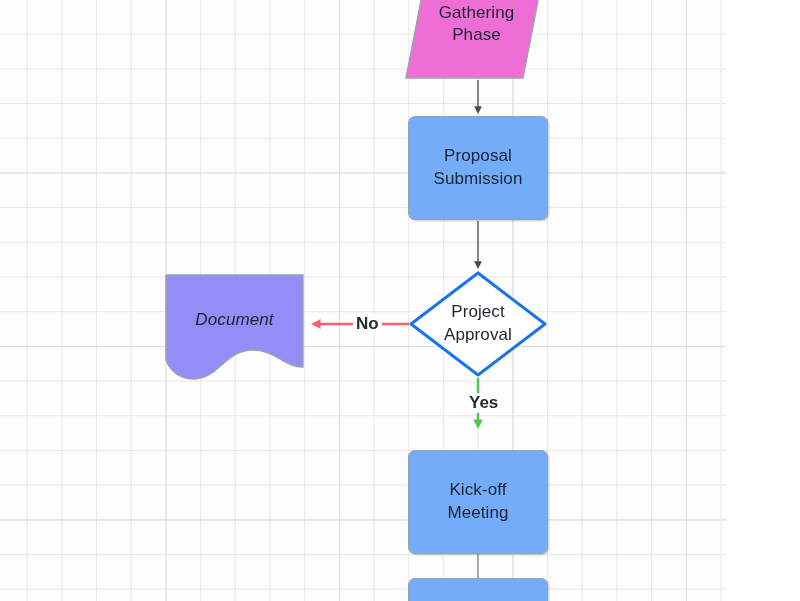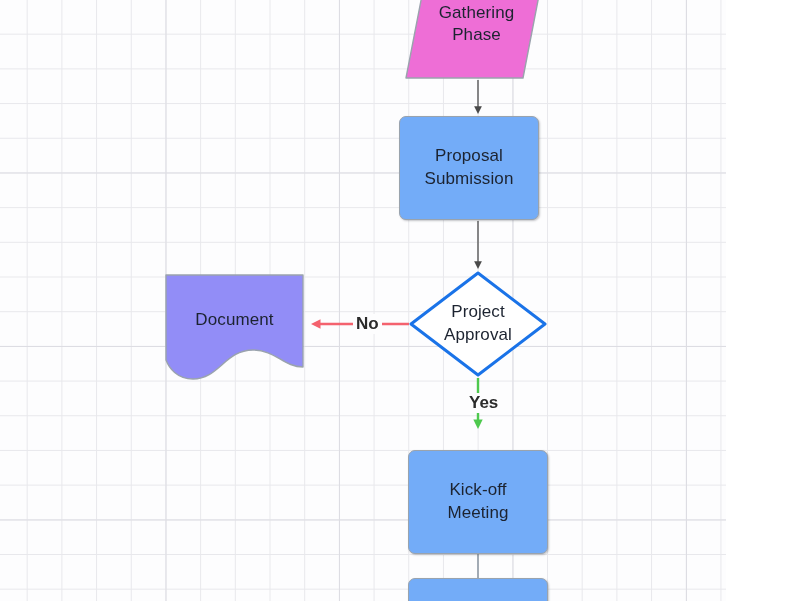--- a/index.html
+++ b/index.html
@@ -74,21 +74,21 @@
     padding-bottom: 6px;
   }
 
   
   .proc {
     border-radius: 7px;
     border: 1px solid #9aa3ad;
     box-shadow: 1px 1px 2px rgba(60,64,72,0.30);
   }
   #node-proposal {
-    left: 399px;
+    left: 408px;
     top: 116px;
     width: 140px;
     height: 104px;
   }
   #node-kickoff {
     left: 408px;
     top: 430px;
     width: 140px;
     height: 104px;
   }
@@ -123,20 +123,21 @@
   #node-document .shape-svg {
     position: absolute;
     left: 0; top: 0;
     width: 143px;
     height: 110px;
     z-index: 1;
     overflow: visible;
   }
   #node-document .node-label {
     margin-top: -14px;
+    font-style: italic;
   }
 
   .edge-label {
     position: absolute;
     font-size: 17px;
     font-weight: bold;
     color: #2b2b2b;
     background: #fdfdfe;
     padding: 0 3px;
     z-index: 4;

